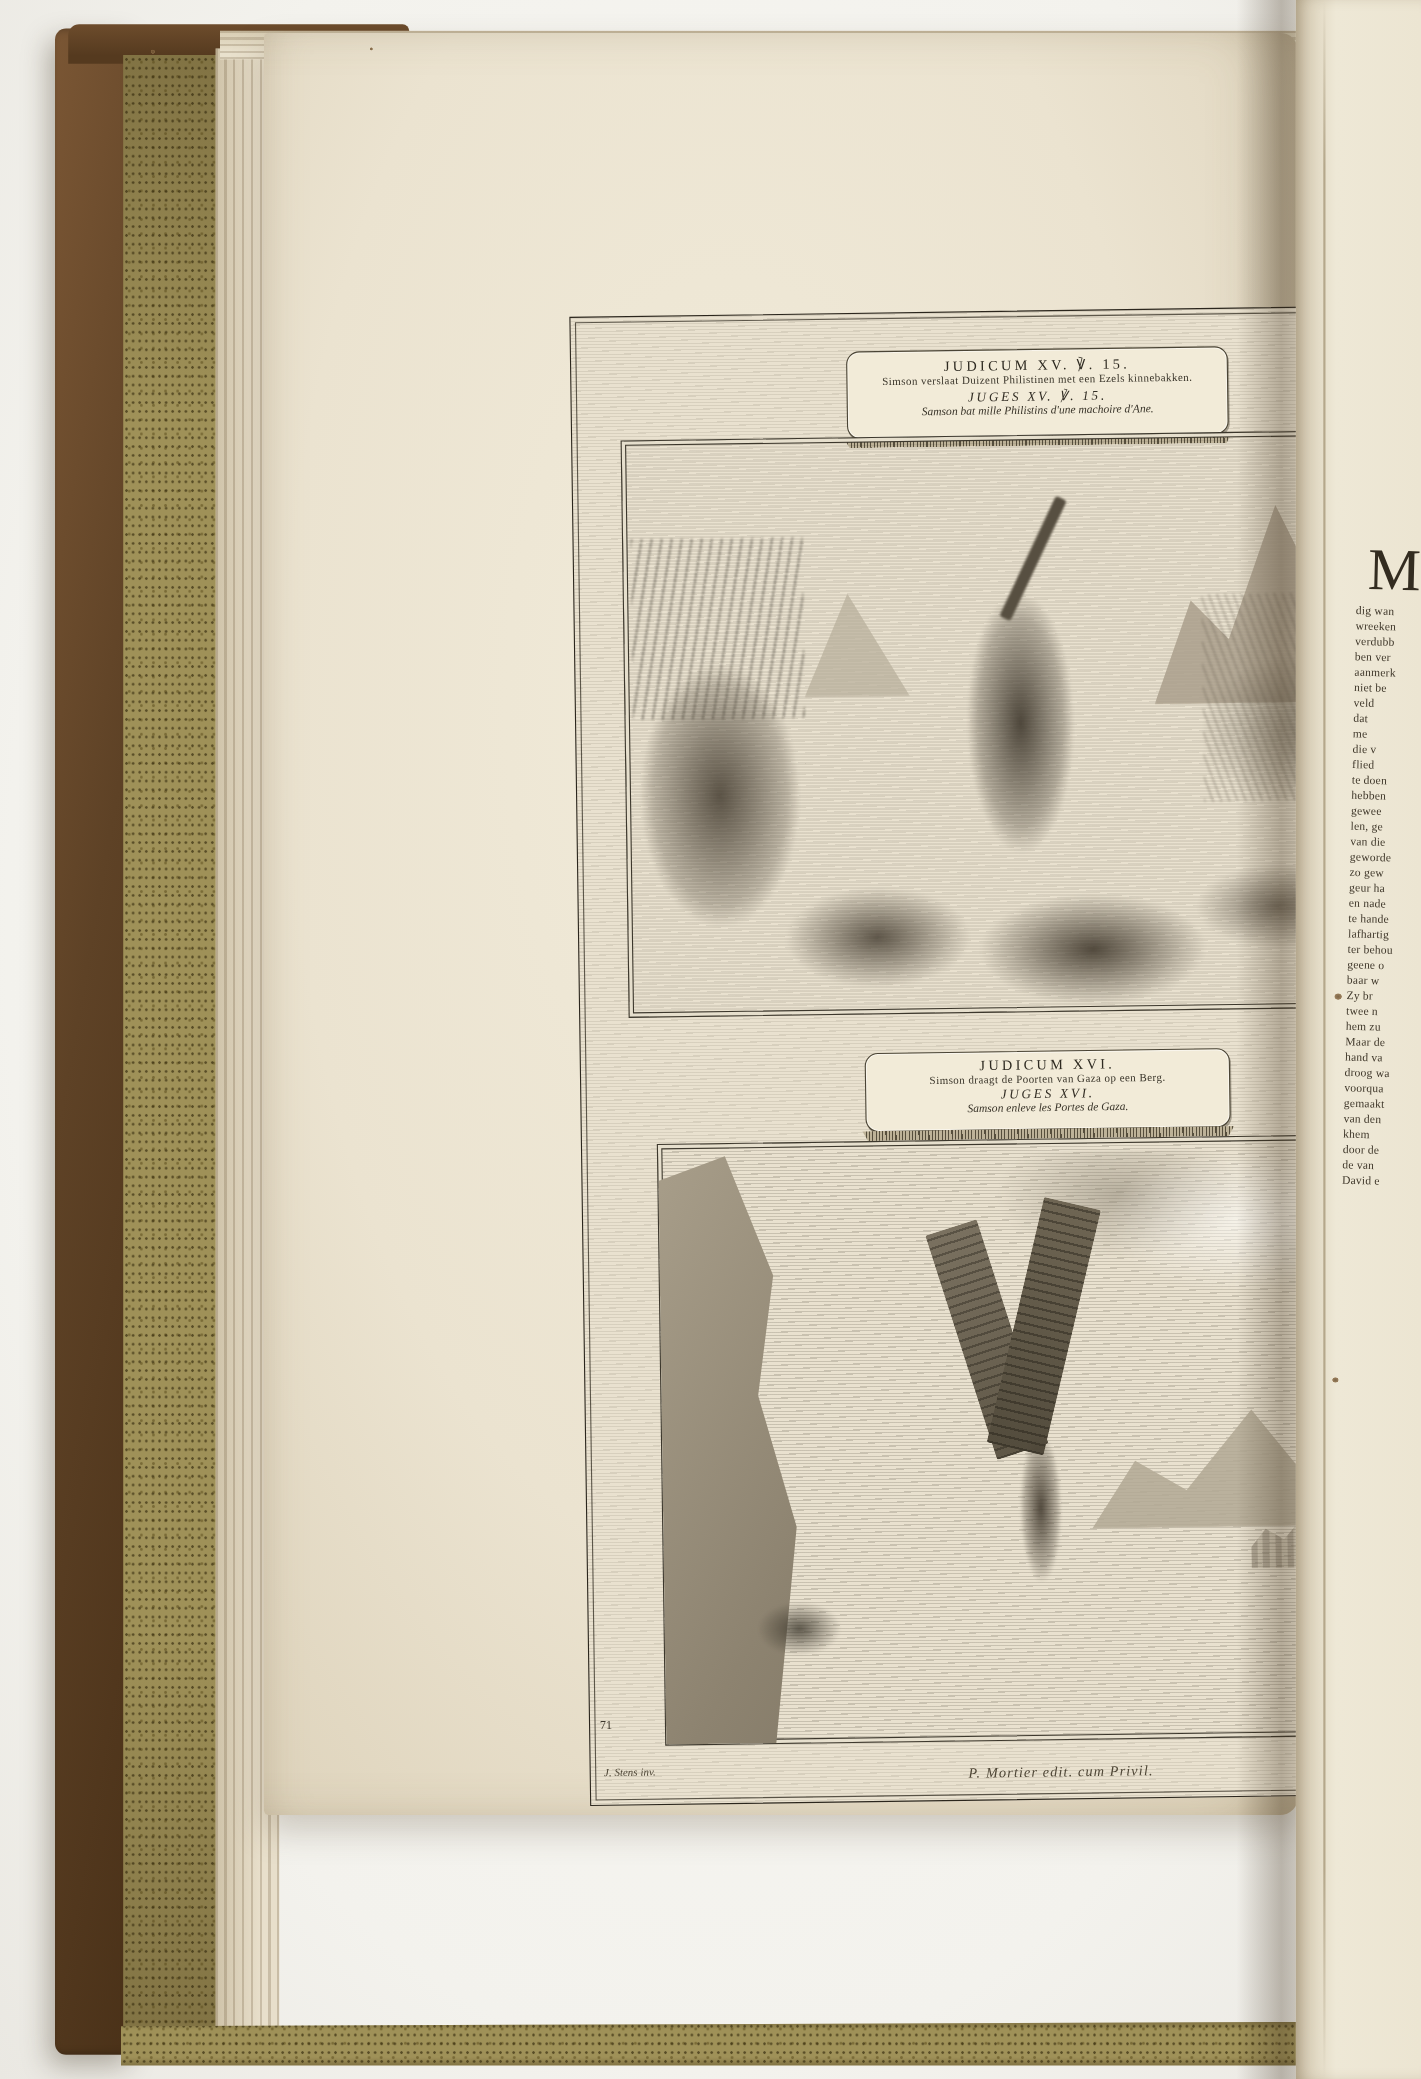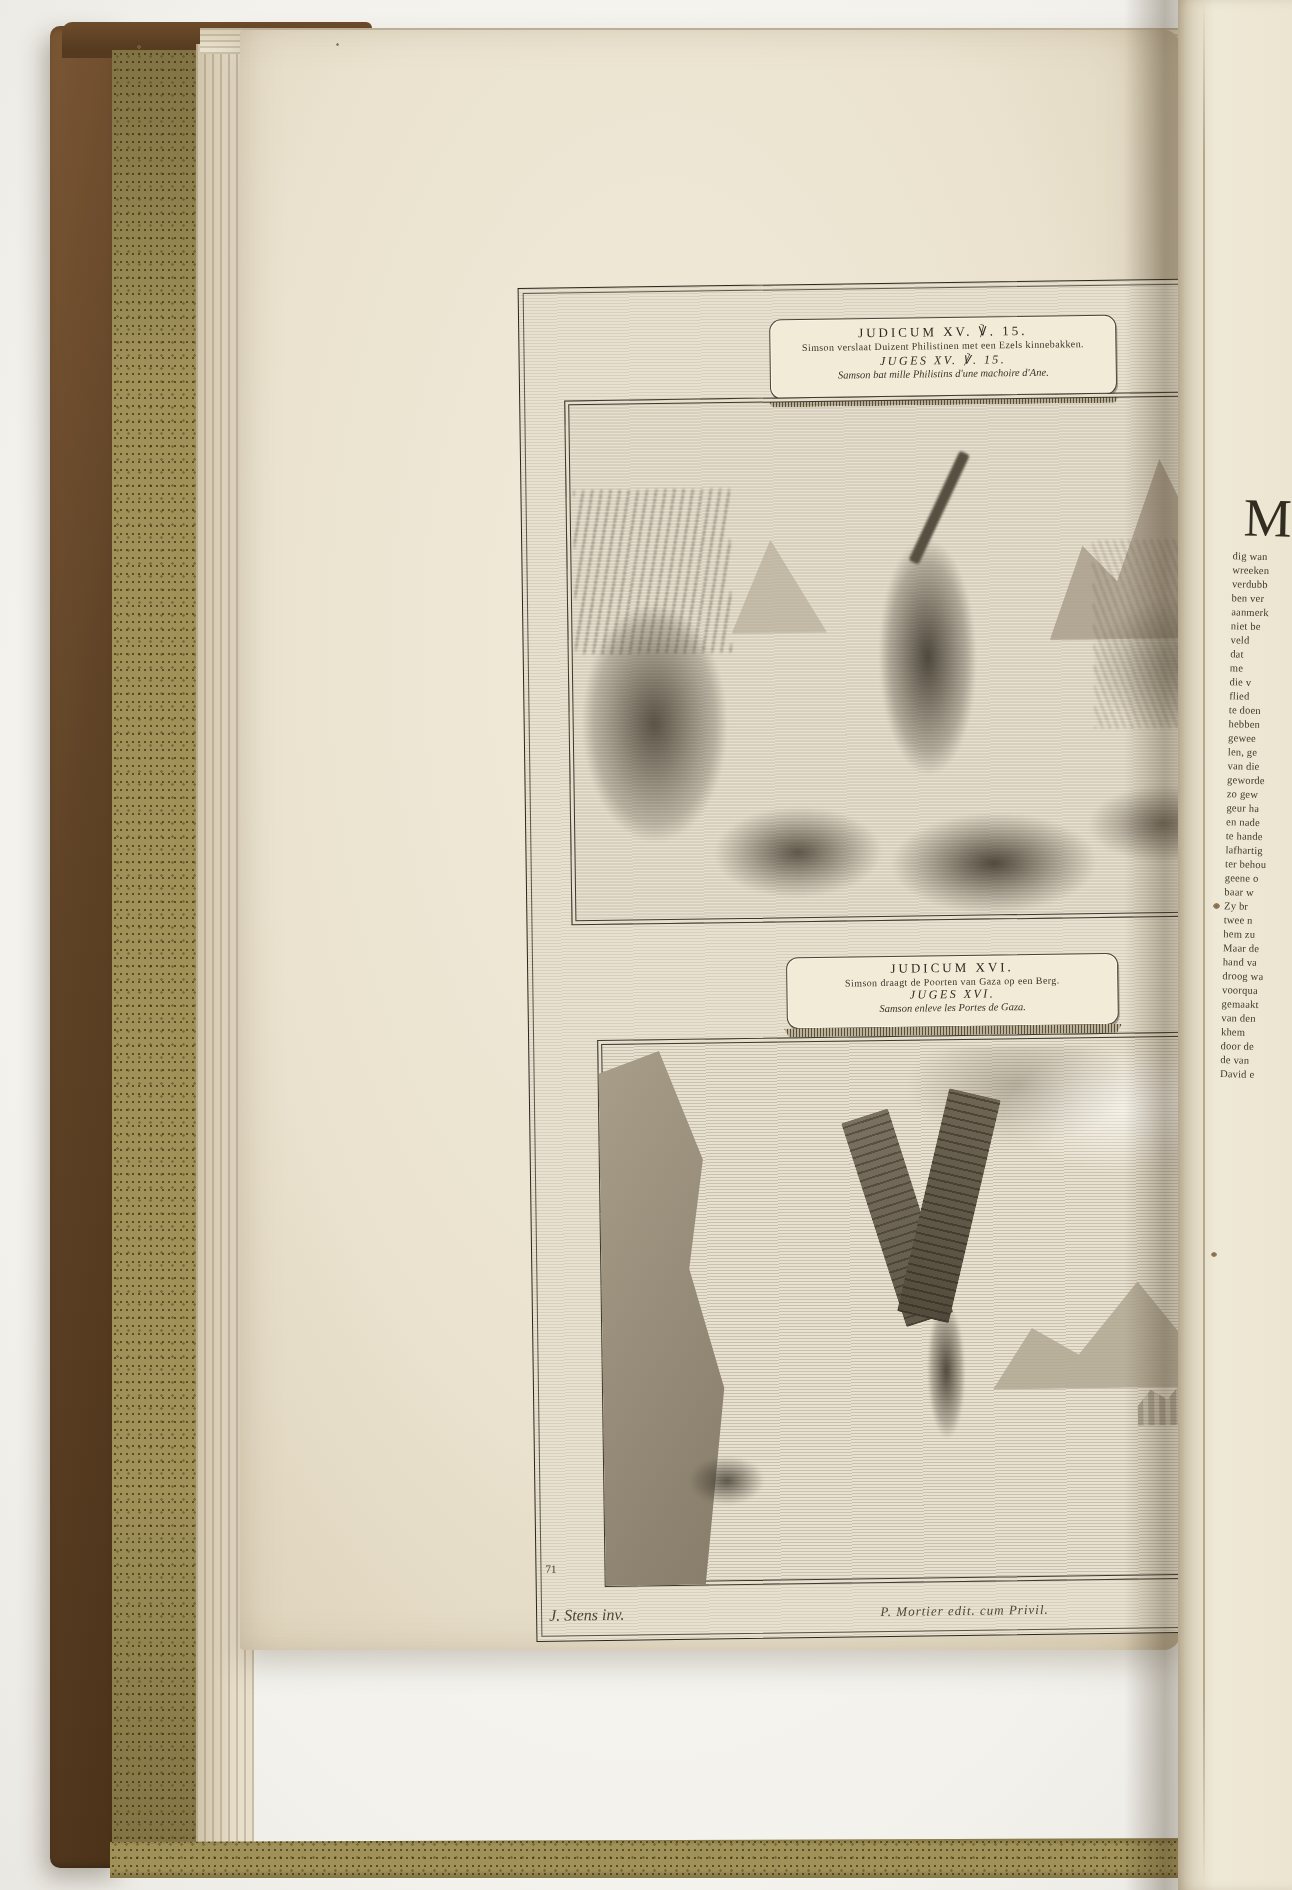--- a/index.html
+++ b/index.html
@@ -117,21 +117,21 @@
     background:repeating-linear-gradient(0deg, rgba(30,26,18,.4) 0 2px, rgba(0,0,0,0) 2px 8px),linear-gradient(#6e6553,#534c3d);}
   .gate-b{position:absolute;left:6%;top:5%;width:25%;height:56%;transform:rotate(-17deg);border-radius:2px;
     background:repeating-linear-gradient(0deg, rgba(30,26,18,.35) 0 2px, rgba(0,0,0,0) 2px 8px),linear-gradient(#7a7160,#5f5747);}
   .samson2{position:absolute;left:30%;bottom:0;width:26%;height:46%;filter:blur(1.2px);
     background:radial-gradient(ellipse 48% 50% at 50% 42%, rgba(70,62,50,.92), rgba(70,62,50,.3) 60%, rgba(0,0,0,0) 78%);}
   .e2-bush{left:10%;bottom:14%;width:14%;height:10%;filter:blur(1px);
     background:radial-gradient(ellipse 50% 60% at 50% 50%, rgba(60,55,44,.8), rgba(0,0,0,0) 75%);}
 
   
   .imprint-num{left:9px;top:1274px;font-size:11px;color:#3c362b;}
-  .imprint-designer{left:12px;top:1318px;font-style:italic;font-size:16px;color:#4e4636;text-align:center;}
+  .imprint-designer{left:12px;top:1318px;font-style:italic;font-size:10px;color:#4e4636;text-align:center;}
   .imprint-center{left:0;top:1320px;width:100%;text-align:center;font-style:italic;font-size:13px;color:#4e4636;letter-spacing:1px;}
 
   
   .facing-text{left:1222px;top:492px;width:70px;height:1000px;overflow:hidden;
     transform:rotate(1.4deg);color:#3f372a;}
   .dropcap{font-size:54px;line-height:52px;height:58px;margin-left:10px;color:#332c20;}
   .frag{font-size:10.5px;line-height:14px;white-space:nowrap;letter-spacing:.2px;}
 </style>
 </head>
 <body>

